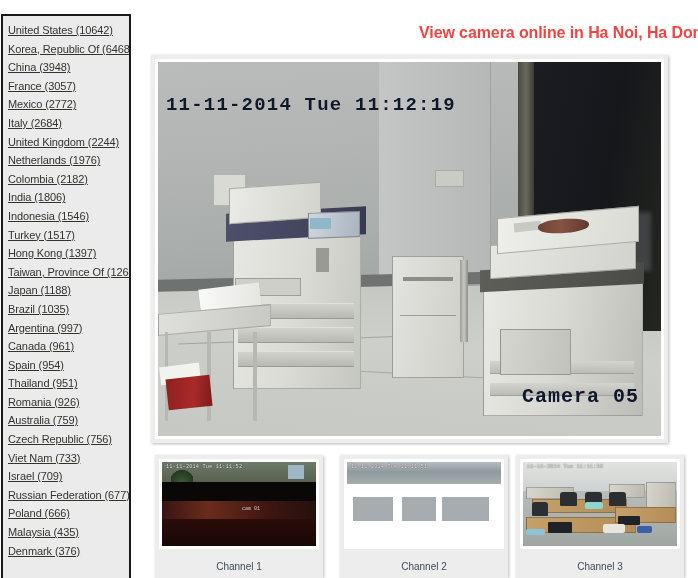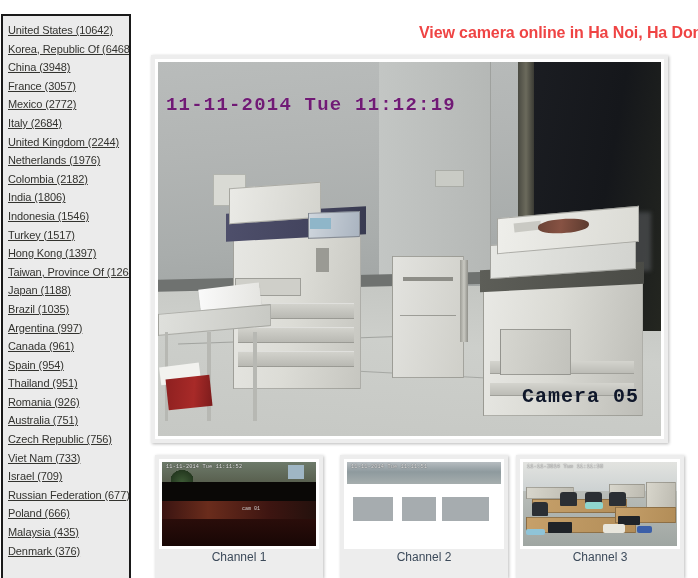--- a/index.html
+++ b/index.html
@@ -323,21 +323,21 @@
   }
 
   
   #main-timestamp {
     position: absolute;
     left: 8px;
     top: 32px;
     font-family: "Liberation Mono", "DejaVu Sans Mono", monospace;
     font-size: 19px;
     font-weight: bold;
-    color: #701a75;
+    color: #0f172a;
     letter-spacing: 1.2px;
     white-space: nowrap;
     text-shadow: 0 0 1px rgba(255,255,255,0.35);
   }
   #main-camera-label {
     position: absolute;
     right: 22px;
     bottom: 28px;
     font-family: "Liberation Mono", "DejaVu Sans Mono", monospace;
     font-size: 20px;
@@ -366,23 +366,23 @@
     width: 160px;
     height: 90px;
     border: 3px solid #ffffff;
     box-sizing: border-box;
     position: relative;
     overflow: hidden;
     background: #ffffff;
   }
   .channel-label {
     text-align: center;
-    font-size: 12px;
+    font-size: 10px;
     color: #3c4a5a;
-    margin-top: 1px;
+    margin-top: 12px;
     font-family: "Liberation Sans", sans-serif;
   }
   .thumb-timestamp {
     position: absolute;
     left: 4px;
     top: 2px;
     font-family: "Liberation Mono", "DejaVu Sans Mono", monospace;
     font-size: 5.2px;
     color: #f2f2f2;
     white-space: nowrap;
@@ -488,21 +488,21 @@
   <div class="country-row"><span class="country-link">Turkey (1517)</span></div>
   <div class="country-row"><span class="country-link">Hong Kong (1397)</span></div>
   <div class="country-row"><span class="country-link">Taiwan, Province Of (1264)</span></div>
   <div class="country-row"><span class="country-link">Japan (1188)</span></div>
   <div class="country-row"><span class="country-link">Brazil (1035)</span></div>
   <div class="country-row"><span class="country-link">Argentina (997)</span></div>
   <div class="country-row"><span class="country-link">Canada (961)</span></div>
   <div class="country-row"><span class="country-link">Spain (954)</span></div>
   <div class="country-row"><span class="country-link">Thailand (951)</span></div>
   <div class="country-row"><span class="country-link">Romania (926)</span></div>
-  <div class="country-row"><span class="country-link">Australia (751)</span></div>
+  <div class="country-row"><span class="country-link">Australia (759)</span></div>
   <div class="country-row"><span class="country-link">Czech Republic (756)</span></div>
   <div class="country-row"><span class="country-link">Viet Nam (733)</span></div>
   <div class="country-row"><span class="country-link">Israel (709)</span></div>
   <div class="country-row"><span class="country-link">Russian Federation (677)</span></div>
   <div class="country-row"><span class="country-link">Poland (666)</span></div>
   <div class="country-row"><span class="country-link">Malaysia (435)</span></div>
   <div class="country-row"><span class="country-link">Denmark (376)</span></div>
 </div>
 
 <div id="page-title">View camera online in Ha Noi, Ha Don</div>

